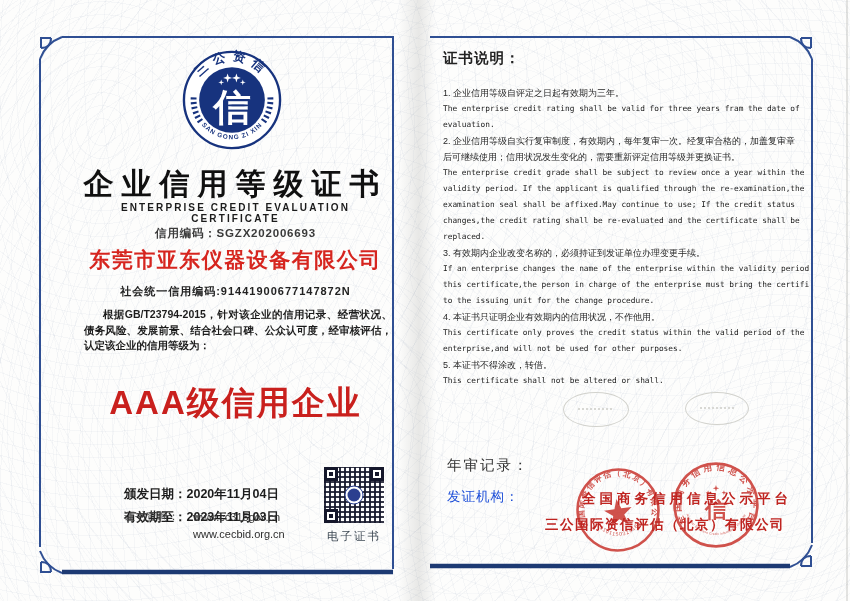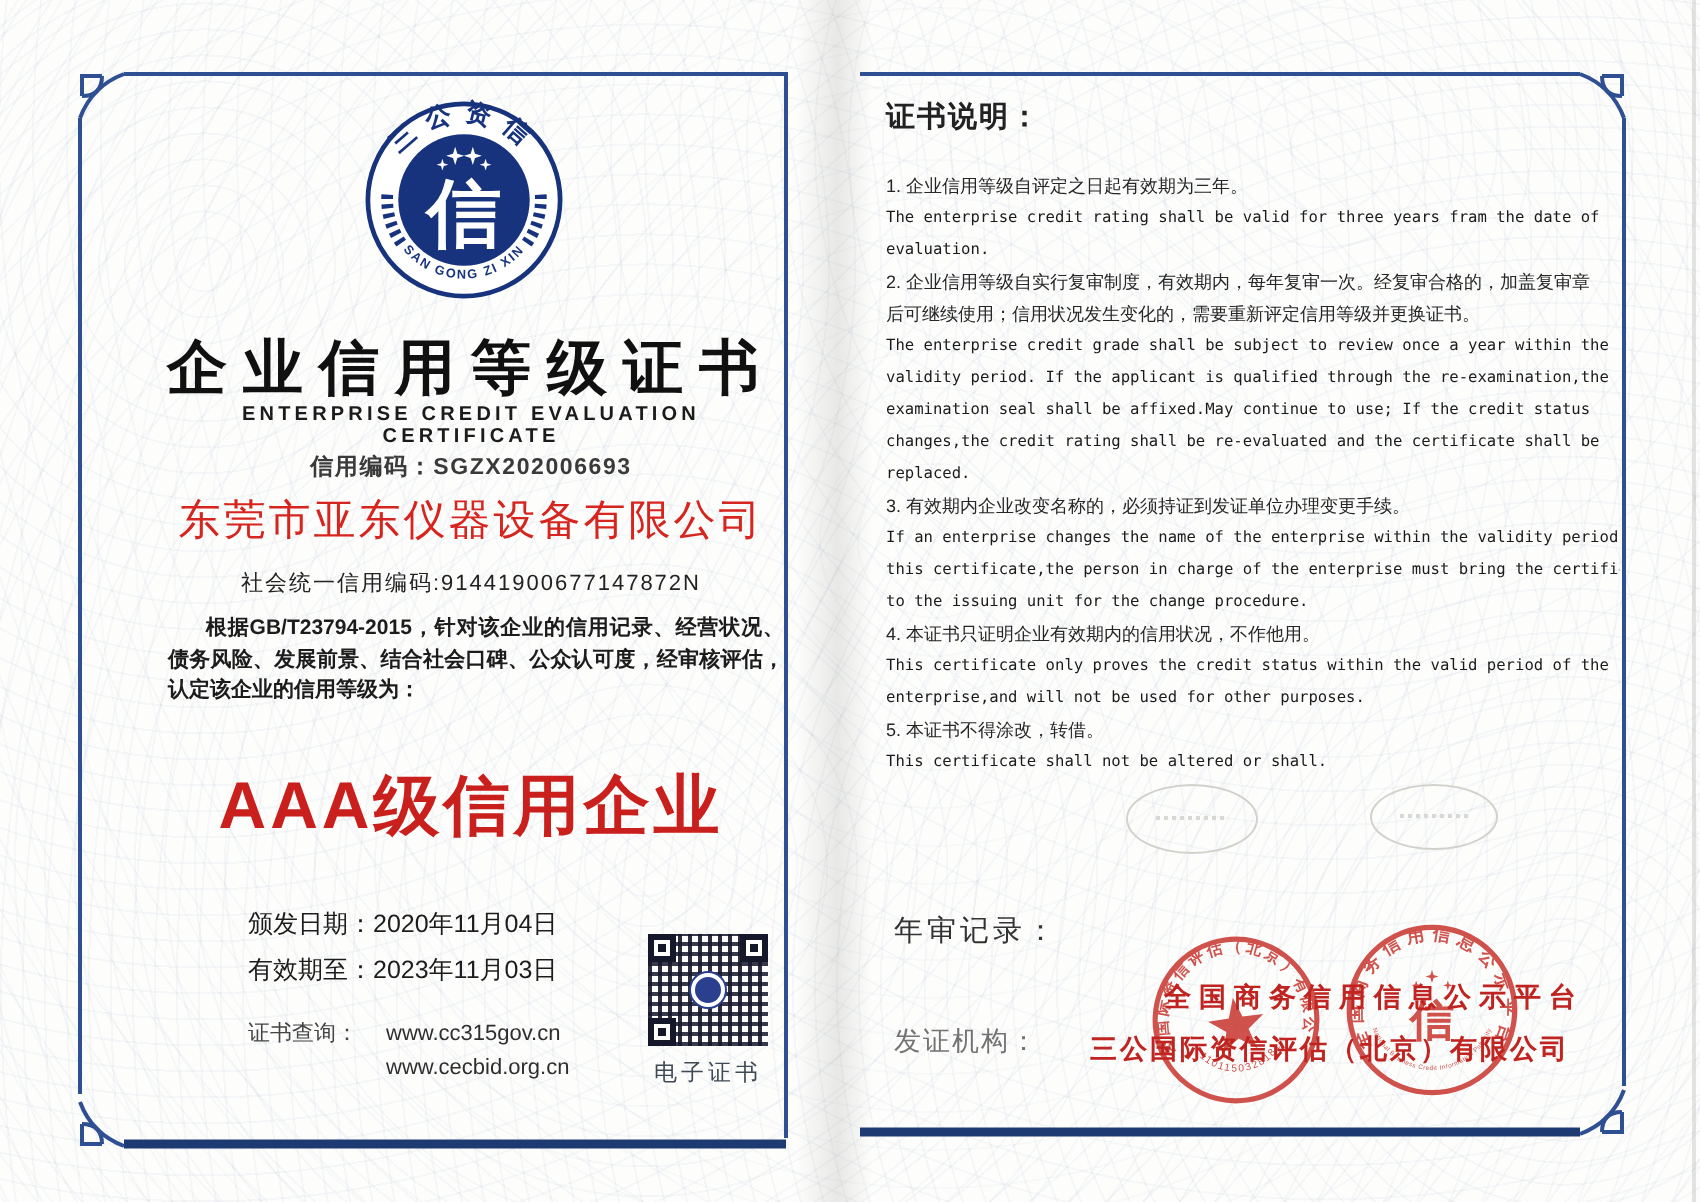--- a/index.html
+++ b/index.html
@@ -22,27 +22,27 @@
   .page-left{left:38px;top:35px;width:357px;height:540px;}
   .page-right{left:430px;top:35px;width:384px;height:534px;}
   svg.frame{position:absolute;left:0;top:0;}
   .fl{fill:none;stroke:#2f4f93;stroke-width:2;}
   .flb{fill:none;stroke:#1d3a73;stroke-width:4.5;}
 
   .cx{position:absolute;left:42px;right:4px;text-align:center;}
   .t-cn{top:129px;font-size:30px;font-weight:bold;letter-spacing:8px;color:#101010;}
   .t-en{top:167px;font-size:10px;font-weight:bold;letter-spacing:2.1px;color:#1b1b1b;}
   .code{top:191px;font-size:11.5px;font-weight:bold;letter-spacing:.8px;color:#3a3a3a;}
-  .company{top:211px;font-size:21px;font-weight:normal;letter-spacing:1.5px;color:#d6251f;}
-  .uscc{top:249px;font-size:11px;letter-spacing:1px;color:#222;}
+  .company{top:211px;font-size:21px;font-weight:bold;letter-spacing:1.5px;color:#d6251f;}
+  .uscc{top:249px;font-size:11px;letter-spacing:1px;color:#222;font-weight:bold;}
   .body-par{position:absolute;left:46px;width:308px;top:272px;font-size:10.5px;font-weight:bold;
             line-height:15.5px;color:#1c1c1c;text-align:justify;text-indent:1.8em;}
   .rating{top:346px;font-size:33px;font-weight:bold;letter-spacing:2px;color:#c9201d;
           font-family:Liberation Sans, sans-serif;}
-  .dates{position:absolute;left:86px;top:416px;font-size:12.5px;font-weight:normal;color:#1c1c1c;line-height:23px;}
+  .dates{position:absolute;left:86px;top:448px;font-size:12.5px;font-weight:bold;color:#1c1c1c;line-height:23px;}
   .query{position:absolute;left:86px;top:474px;display:flex;font-size:11px;color:#2e2e2e;}
   .query .ql{margin-right:14px;color:#444;}
   .query .urls div{line-height:17px;}
 
   .qr{position:absolute;left:286px;top:432px;width:60px;height:56px;
       background:
         repeating-linear-gradient(90deg, rgba(21,23,43,.9) 0 2px, transparent 2px 5px),
         repeating-linear-gradient(0deg, rgba(21,23,43,.85) 0 2px, #fff 2px 5px);}
   .qr i{position:absolute;width:14px;height:14px;border:3px solid #15172b;background:#fff;box-sizing:border-box;}
   .qr i::after{content:"";position:absolute;left:2px;top:2px;width:4px;height:4px;background:#15172b;}
@@ -57,21 +57,21 @@
   .notes{position:absolute;left:13px;top:50px;width:367px;overflow:hidden;}
   .nl{line-height:16px;white-space:nowrap;}
   .nl.cn{font-size:9px;font-weight:normal;color:#262626;}
   .nl.en{font-size:7.8px;font-family:"DejaVu Sans Mono","Liberation Mono",monospace;color:#1a1a1a;}
   .annual{position:absolute;left:17px;top:385px;font-size:14.5px;letter-spacing:2px;color:#333;margin-top:36px;}
   .oval{position:absolute;border:1px solid #d2d2cd;border-radius:50%;}
   .oval-1{left:133px;top:357px;width:64px;height:33px;}
   .oval-2{left:255px;top:357px;width:62px;height:31px;}
   .oval::after{content:"";position:absolute;left:22%;top:46%;width:56%;height:2px;
                background:repeating-linear-gradient(90deg,#d8d8d4 0 2px,transparent 2px 4px);}
-  .issuer-label{position:absolute;left:17px;top:453px;font-size:13.5px;letter-spacing:1px;color:#737373;margin-top:24px;}
+  .issuer-label{position:absolute;left:17px;top:453px;font-size:13.5px;letter-spacing:1px;color:#1d4ed8;}
   .issuer-1{position:absolute;left:152px;top:455px;font-size:13.5px;font-weight:bold;letter-spacing:4px;
             color:#bf2420;z-index:3;}
   .issuer-2{position:absolute;left:115px;top:481px;font-size:13.5px;font-weight:bold;letter-spacing:1.5px;
             color:#bf2420;z-index:3;}
   .stamp{position:absolute;z-index:2;opacity:.84;}
   .stamp-left{left:145px;top:432px;width:86px;height:86px;}
   .stamp-right{left:242px;top:426px;width:88px;height:88px;}
   .logo-svg{position:absolute;left:143px;top:14px;width:102px;height:102px;}
 </style>
 </head>

